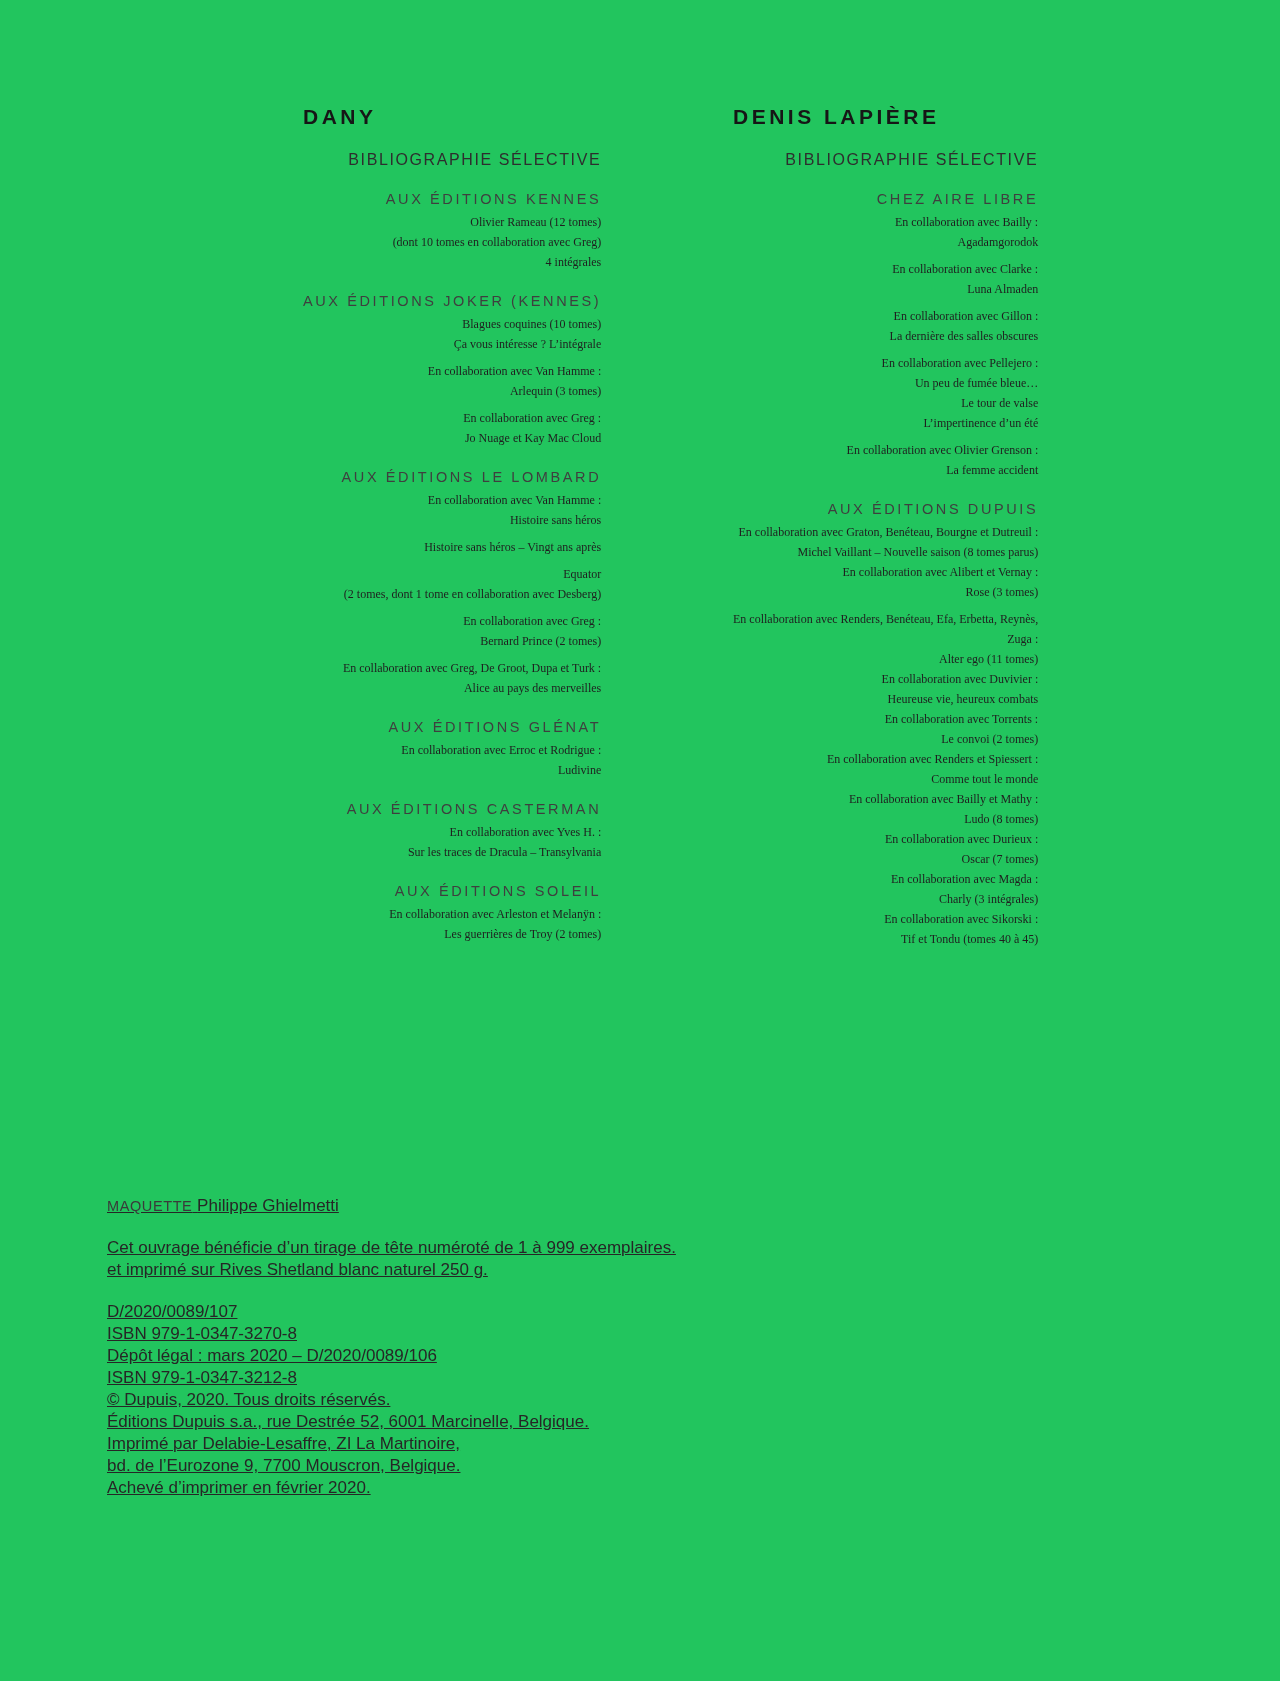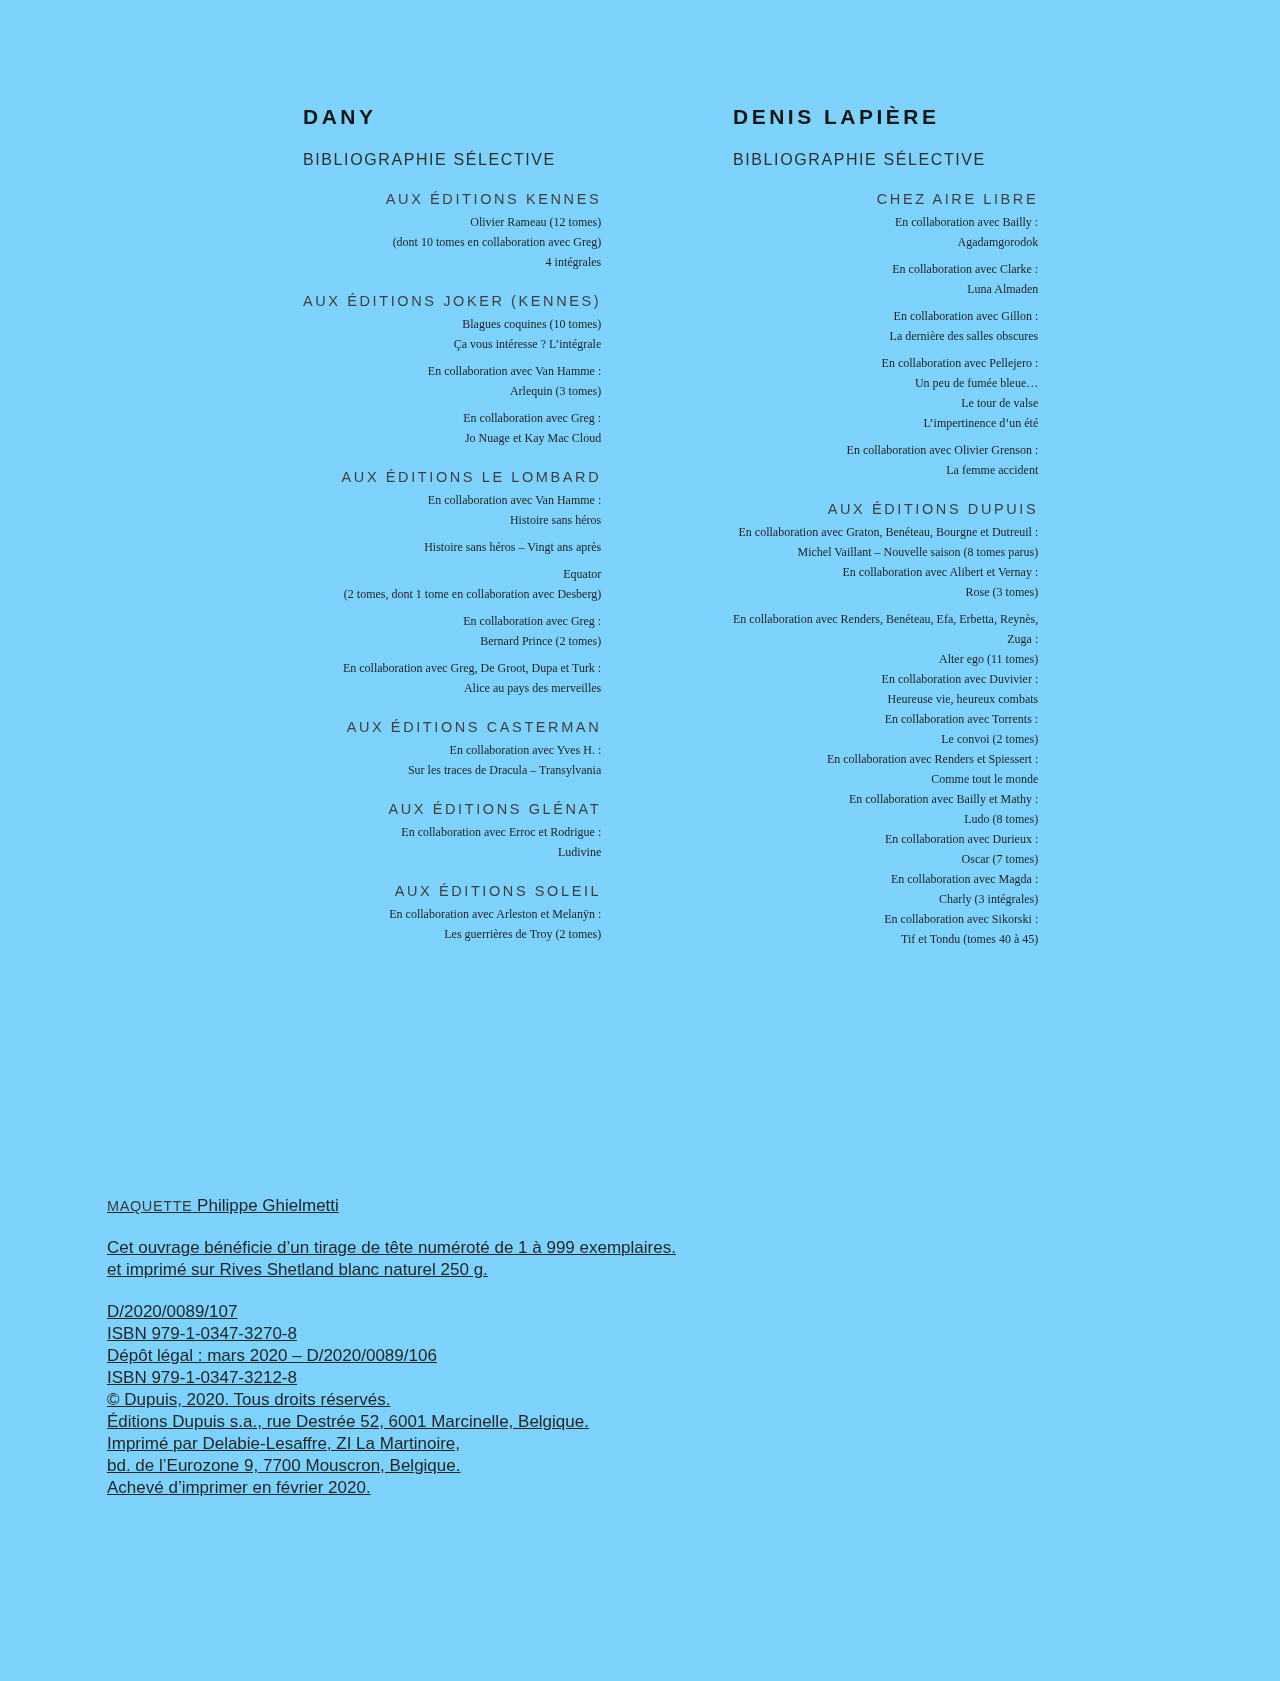--- a/index.html
+++ b/index.html
@@ -1,21 +1,21 @@
 <!DOCTYPE html>
 <html><head>
 <meta charset="utf-8">
 <style>
   * { margin: 0; padding: 0; box-sizing: border-box; }
   html, body { background: #ffffff; }
   .page {
     position: relative;
     width: 1280px;
     height: 1681px;
-    background: #7dd3fc;
+    background: #22c55e;
     overflow: hidden;
     font-family: "Liberation Serif", serif;
   }
   .col { position: absolute; top: 104px; }
   .col-left  { left: 303px; }
   .col-right { left: 733px; }
   .author {
     font-family: "Liberation Sans", sans-serif;
     font-weight: bold;
     font-size: 21px;
@@ -23,20 +23,21 @@
     letter-spacing: 3.5px;
     color: #161616;
   }
   .bib-label {
     font-family: "Liberation Sans", sans-serif;
     font-size: 16px;
     line-height: 20px;
     letter-spacing: 1.6px;
     color: #2e2e2e;
     margin-top: 20px;
+    text-align: right;
   }
   .sec { margin-top: 19px; text-align: right; }
   .sec-header {
     font-family: "Liberation Sans", sans-serif;
     font-size: 14.5px;
     line-height: 20px;
     letter-spacing: 2.6px;
     color: #3f3f3f;
     margin-bottom: 3px;
   }
@@ -122,34 +123,34 @@
             <div class="line">En collaboration avec Greg :</div>
             <div class="line">Bernard Prince (2 tomes)</div>
           </div>
           <div class="entry">
             <div class="line">En collaboration avec Greg, De Groot, Dupa et Turk :</div>
             <div class="line">Alice au pays des merveilles</div>
           </div>
         </div>
       </div>
       <div class="sec">
+        <div class="sec-header">AUX ÉDITIONS GLÉNAT</div>
+        <div class="entries">
+          <div class="entry">
+            <div class="line">En collaboration avec Erroc et Rodrigue :</div>
+            <div class="line">Ludivine</div>
+          </div>
+        </div>
+      </div>
+      <div class="sec">
         <div class="sec-header">AUX ÉDITIONS CASTERMAN</div>
         <div class="entries">
           <div class="entry">
             <div class="line">En collaboration avec Yves H. :</div>
             <div class="line">Sur les traces de Dracula – Transylvania</div>
-          </div>
-        </div>
-      </div>
-      <div class="sec">
-        <div class="sec-header">AUX ÉDITIONS GLÉNAT</div>
-        <div class="entries">
-          <div class="entry">
-            <div class="line">En collaboration avec Erroc et Rodrigue :</div>
-            <div class="line">Ludivine</div>
           </div>
         </div>
       </div>
       <div class="sec">
         <div class="sec-header">AUX ÉDITIONS SOLEIL</div>
         <div class="entries">
           <div class="entry">
             <div class="line">En collaboration avec Arleston et Melanÿn :</div>
             <div class="line">Les guerrières de Troy (2 tomes)</div>
           </div>

